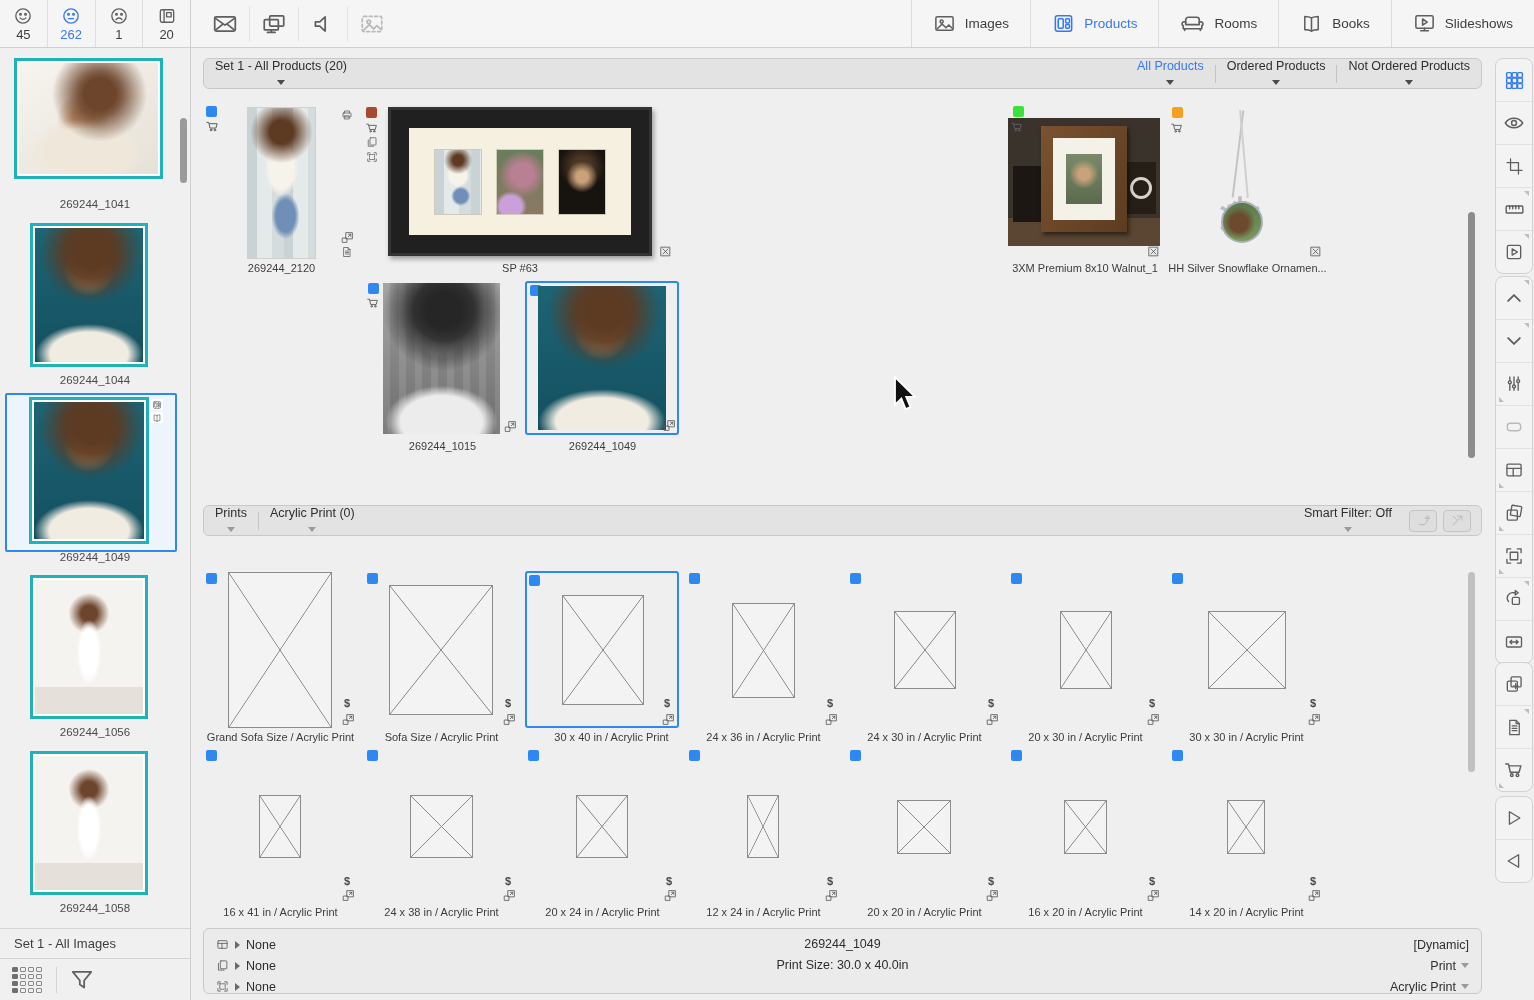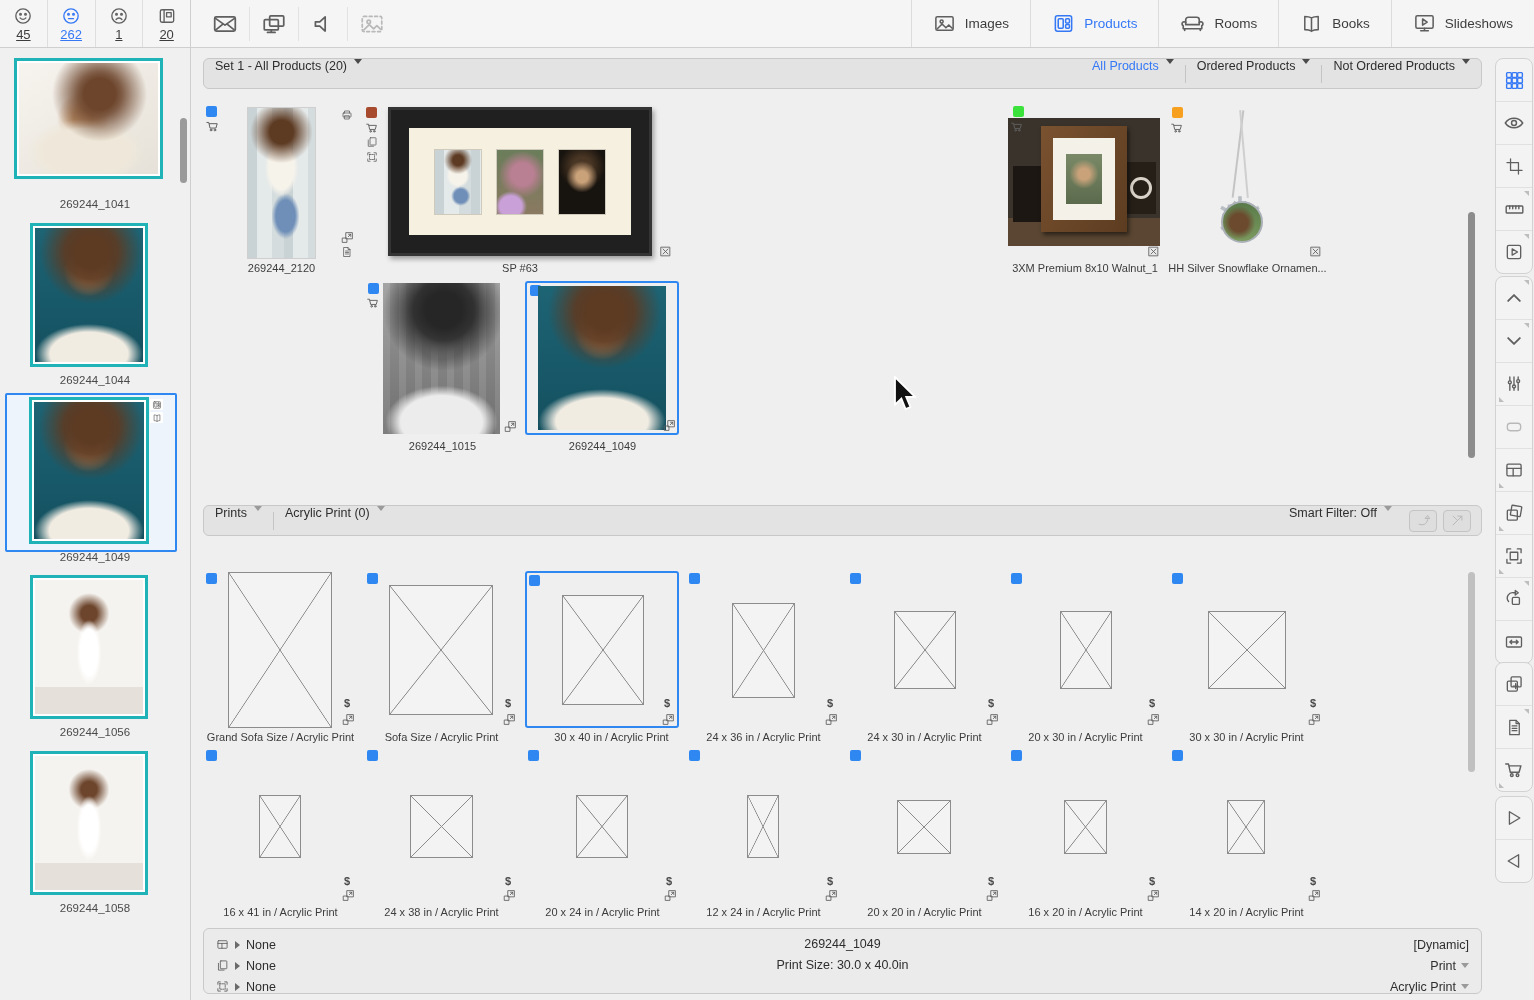--- a/index.html
+++ b/index.html
@@ -8,21 +8,21 @@
   .abs{position:absolute;}
   svg.ic{stroke:#5f5f5f;fill:none;stroke-width:1.6;stroke-linecap:round;stroke-linejoin:round;display:block;}
   svg.ic.blue{stroke:#3478F6;}
   svg.ic.dim{stroke:#b9b9b9;}
 
   
   .topbar{position:absolute;left:0;top:0;width:1534px;height:47px;background:#f5f5f5;
           border-bottom:1px solid #cfcfcf;display:flex;}
   .stats{width:190px;display:flex;border-right:1px solid #cfcfcf;}
   .stat{flex:1;display:flex;flex-direction:column;align-items:center;justify-content:center;gap:1px;
-        border-right:1px solid #dedede;font-size:13px;color:#3d3d3d;cursor:default;text-decoration:underline;}
+        border-right:1px solid #dedede;font-size:13px;color:#3d3d3d;cursor:default;}
   .stat:last-child{border-right:none;}
   .stat.active{color:#3478F6;}
   .tool-ics{display:flex;align-items:center;margin-left:10px;}
   .tool-btn{width:48px;height:34px;display:flex;align-items:center;justify-content:center;border-right:1px solid #e2e2e2;}
   .tabs{margin-left:auto;display:flex;align-items:stretch;height:100%;justify-content:flex-end;}
   .tab{display:flex;align-items:center;gap:9px;padding:0 21px;border-left:1px solid #dcdcdc;font-size:13.5px;color:#3d3d3d;}
   .tab.active{color:#3478F6;}
 
   
   .sidebar{position:absolute;left:0;top:48px;width:190px;height:952px;background:#f0f0f0;border-right:1px solid #cfcfcf;}
@@ -36,21 +36,21 @@
             padding-left:14px;font-size:13px;color:#3d3d3d;}
   .sf-icons{height:41px;display:flex;align-items:center;}
   .minigrid{display:grid;grid-template-columns:repeat(4,6px);grid-auto-rows:5px;gap:2px;margin-left:12px;}
   .minigrid i{border:1px solid #8a8a8a;box-sizing:border-box;border-radius:1px;}
   .minigrid i:nth-child(4n+1){background:#6f6f6f;border-color:#6f6f6f;}
   .sf-sep{width:1px;height:26px;background:#d4d4d4;margin:0 12px 0 14px;}
 
   
   .hbar{position:absolute;left:203px;width:1279px;height:31px;background:#e3e3e3;border:1px solid #c8c8c8;
         border-radius:6px;box-sizing:border-box;display:flex;align-items:center;font-size:12.5px;color:#2e2e2e;}
-  .hgrp{display:flex;align-items:flex-start;gap:7px;padding:0 11px;height:100%;}
+  .hgrp{display:flex;align-items:center;gap:7px;padding:0 11px;height:100%;flex-direction:column;}
   .hsep{width:1px;height:18px;background:#c4c4c4;}
   .car-d{width:0;height:0;border-left:4.5px solid transparent;border-right:4.5px solid transparent;border-top:5.5px solid #4a4a4a;}
   .car-d.lt{border-top-color:#9a9a9a;}
   .car-r{width:0;height:0;border-top:4px solid transparent;border-bottom:4px solid transparent;border-left:5px solid #6a6a6a;display:inline-block;}
   .blue-txt{color:#3478F6;}
   .hb-btn{width:26px;height:20px;border:1px solid #c4c4c4;border-radius:4px;background:#dedede;
           display:flex;align-items:center;justify-content:center;margin-left:6px;}
 
   
   .tag{position:absolute;width:11px;height:11px;border-radius:2px;}
@@ -428,20 +428,47 @@
       </div>
   <div class="s-lbl" style="top:678px">269244_1056</div>
 
   <div class="thumb" style="left:30px;top:703px;width:118px;height:144px">
         <div class="pic pic-room"></div>
       </div>
   <div class="s-lbl" style="top:854px">269244_1058</div>
 
   <div class="sbar" style="left:180px;top:70px;width:7px;height:65px;background:#9a9a9a"></div>
 
+  <div class="side-foot">
+    <div class="sf-label">Set 1 - All Images</div>
+    <div class="sf-icons">
+      <div class="minigrid">
+            <i></i>
+            <i></i>
+            <i></i>
+            <i></i>
+            <i></i>
+            <i></i>
+            <i></i>
+            <i></i>
+            <i></i>
+            <i></i>
+            <i></i>
+            <i></i>
+            <i></i>
+            <i></i>
+            <i></i>
+            <i></i>
+          </div>
+      <div class="sf-sep"></div>
+      <svg class="ic" width="26" height="26">
+            <use href="#i-funnel"></use>
+          </svg>
+    </div>
+  </div>
 </div>
 
 <div class="hbar" style="top:58px">
   <div class="hgrp">
     <span>Set 1 - All Products (20)</span>
     <span class="car-d"></span>
   </div>
   <div style="margin-left:auto;display:flex;align-items:center;height:100%">
     <div class="hgrp blue-txt">
       <span>All Products</span>

